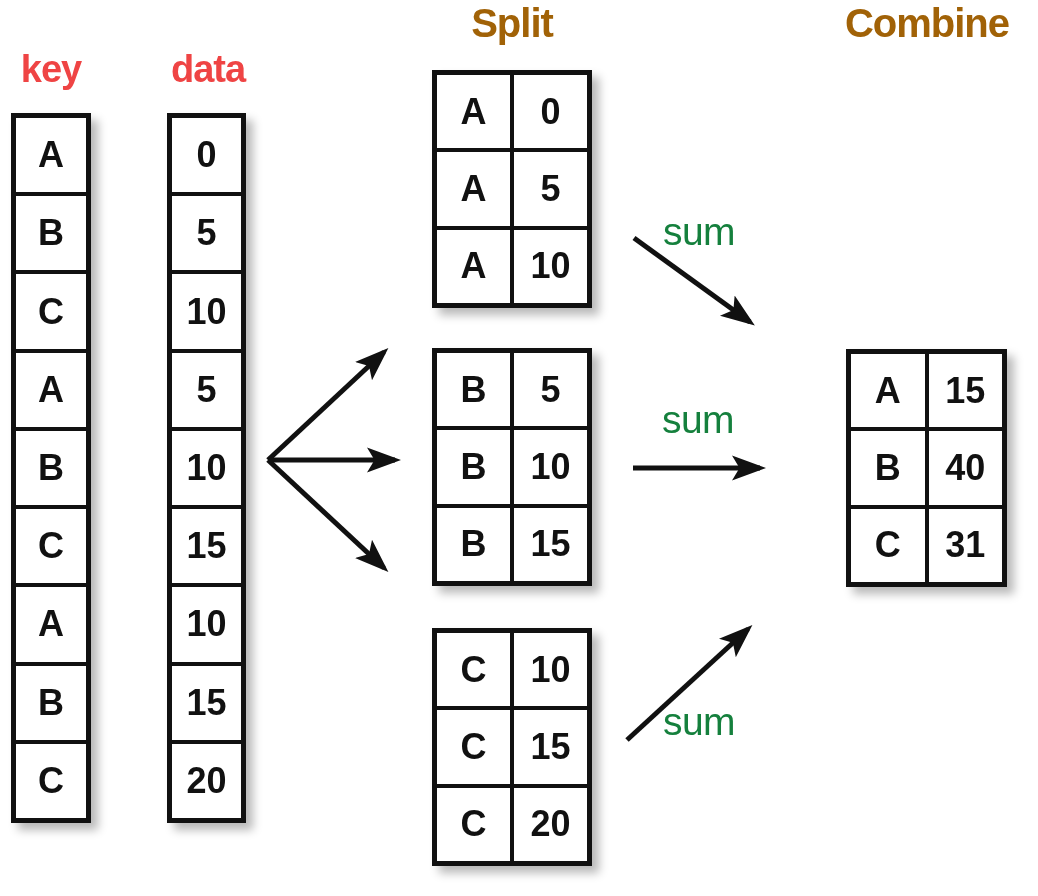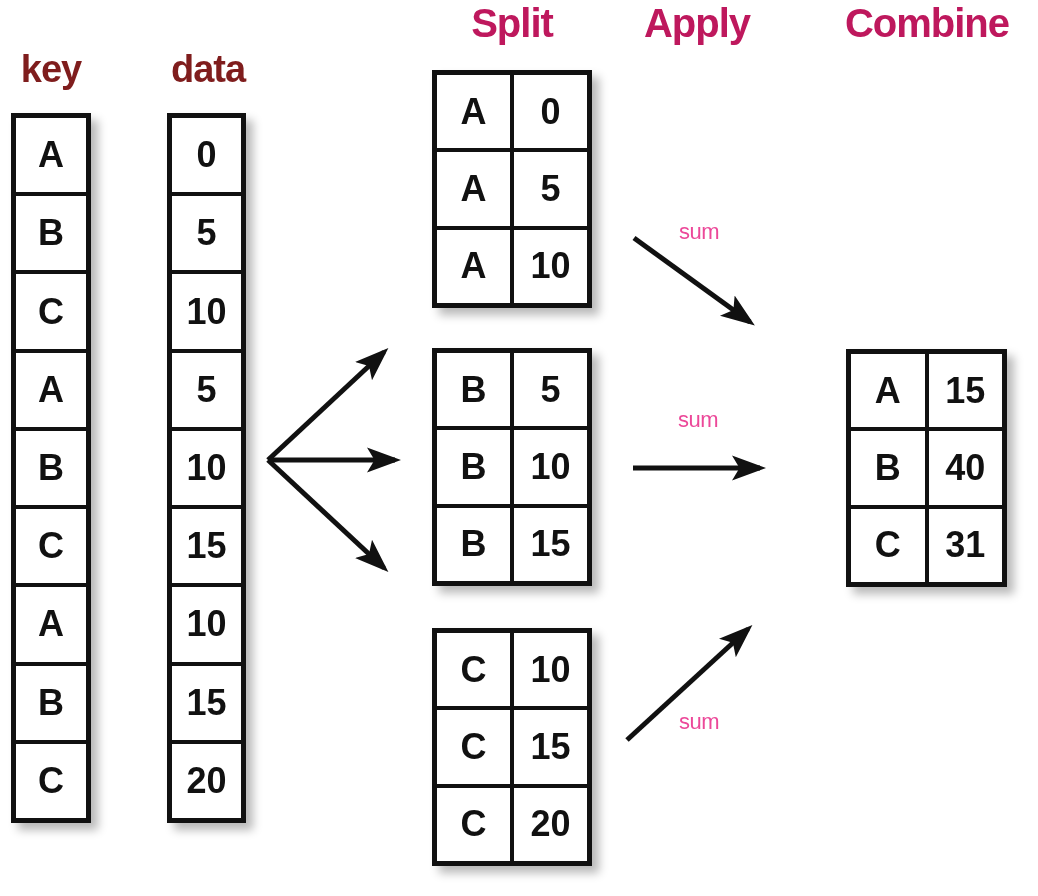--- a/index.html
+++ b/index.html
@@ -17,31 +17,31 @@
 
   
   .stage-label {
     position: absolute;
     top: 1px;
     transform: translateX(-50%);
     font-size: 40px;
     font-weight: bold;
     letter-spacing: -1px;
     white-space: nowrap;
-    color: #be185d;
+    color: #a16207;
   }
   .col-label {
     position: absolute;
     top: 48px;
     transform: translateX(-50%);
     font-size: 38px;
     font-weight: bold;
     letter-spacing: -1px;
     white-space: nowrap;
-    color: #7f1d1d;
+    color: #ef4444;
   }
 
   
   .vtable {
     position: absolute;
     display: flex;
     flex-direction: column;
     gap: 4px;
     background: #111111;
     border: 5px solid #111111;
@@ -96,43 +96,42 @@
   }
   .arrows path.shaft {
     stroke: #111111;
     stroke-width: 5;
     fill: none;
   }
 
   .sum-label {
     position: absolute;
     transform: translate(-50%, -50%);
-    font-size: 22px;
+    font-size: 39px;
     font-weight: normal;
     letter-spacing: -0.5px;
-    color: #ec4899;
+    color: #15803d;
     white-space: nowrap;
   }
   #sum-top    { left: 699px; top: 232px; }
   #sum-middle { left: 698px; top: 420px; }
   #sum-bottom { left: 699px; top: 722px; }
 
   #label-key     { left: 51px;  }
   #label-data    { left: 208px; }
   #label-split   { left: 512px; }
   #label-apply   { left: 697px; }
   #label-combine { left: 927px; }
 </style>
 </head>
 <body>
 
 <div class="canvas">
 
   <div class="stage-label" id="label-split">Split</div>
-  <div class="stage-label" id="label-apply">Apply</div>
   <div class="stage-label" id="label-combine">Combine</div>
 
   <div class="col-label" id="label-key">key</div>
   <div class="col-label" id="label-data">data</div>
 
   <div class="vtable" id="key-table">
     <div class="cell">A</div>
     <div class="cell">B</div>
     <div class="cell">C</div>
     <div class="cell">A</div>

